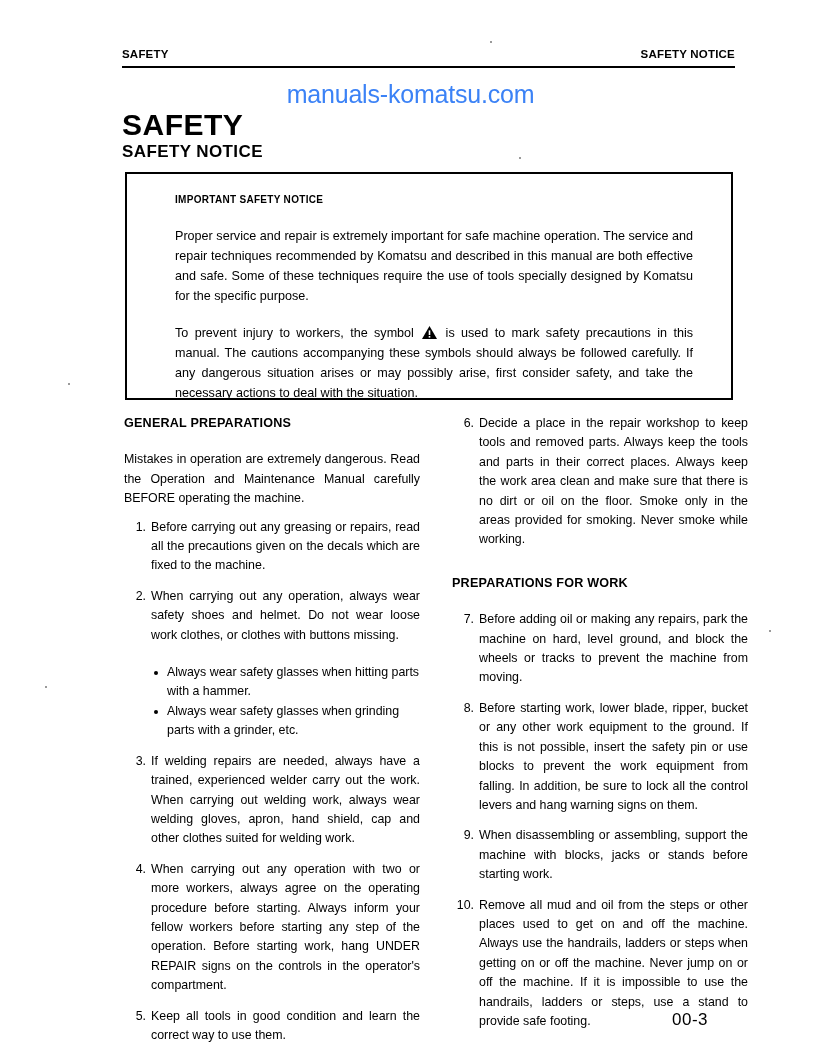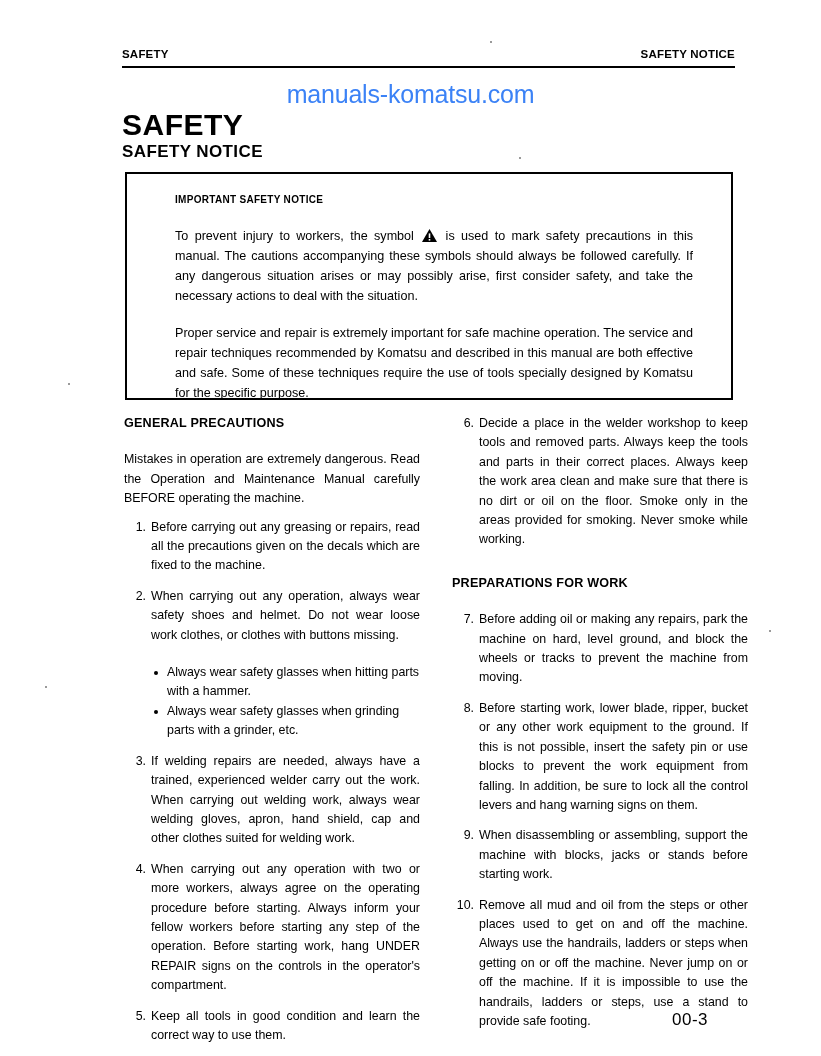--- a/index.html
+++ b/index.html
@@ -214,37 +214,37 @@
   <div class="head-rule"></div>
 
   <div class="watermark">manuals-komatsu.com</div>
 
   <div class="doc-title">SAFETY</div>
   <div class="doc-subtitle">SAFETY NOTICE</div>
 
   <div class="notice-box">
     <div class="notice-title">IMPORTANT SAFETY NOTICE</div>
     <div class="notice-body">
+      <p>Proper service and repair is extremely important for safe machine operation. The service and repair techniques recommended by Komatsu and described in this manual are both effective and safe. Some of these techniques require the use of tools specially designed by Komatsu for the specific purpose.</p>
       <p>
         <span>To prevent injury to workers, the symbol</span>
         <span class="warn-tri">
           <svg width="15" height="13" viewBox="0 0 15 13" xmlns="http://www.w3.org/2000/svg">
             <polygon points="7.5,0 15,13 0,13" fill="#000"></polygon>
             <rect x="6.7" y="4.4" width="1.6" height="4.6" fill="#fff"></rect>
             <rect x="6.7" y="10" width="1.6" height="1.6" fill="#fff"></rect>
           </svg>
         </span>
         <span>is used to mark safety precautions in this manual. The cautions accompanying these symbols should always be followed carefully. If any dangerous situation arises or may possibly arise, first consider safety, and take the necessary actions to deal with the situation.</span>
       </p>
-      <p>Proper service and repair is extremely important for safe machine operation. The service and repair techniques recommended by Komatsu and described in this manual are both effective and safe. Some of these techniques require the use of tools specially designed by Komatsu for the specific purpose.</p>
     </div>
   </div>
 
   <div class="col col-left">
-    <div class="sec-head">GENERAL PRECAUTIONS</div>
+    <div class="sec-head">GENERAL PREPARATIONS</div>
     <p class="lead">Mistakes in operation are extremely dangerous. Read the Operation and Maintenance Manual carefully BEFORE operating the machine.</p>
     <ol class="numlist">
       <li>
         <span class="num">1.</span>
         <span>Before carrying out any greasing or repairs, read all the precautions given on the decals which are fixed to the machine.</span>
       </li>
       <li>
         <span class="num">2.</span>
         <span>When carrying out any operation, always wear safety shoes and helmet. Do not wear loose work clothes, or clothes with buttons missing.</span>
         <ul class="bullets">
@@ -264,21 +264,21 @@
         <span class="num">5.</span>
         <span>Keep all tools in good condition and learn the correct way to use them.</span>
       </li>
     </ol>
   </div>
 
   <div class="col col-right">
     <ol class="numlist">
       <li>
         <span class="num">6.</span>
-        <span>Decide a place in the welder workshop to keep tools and removed parts. Always keep the tools and parts in their correct places. Always keep the work area clean and make sure that there is no dirt or oil on the floor. Smoke only in the areas provided for smoking. Never smoke while working.</span>
+        <span>Decide a place in the repair workshop to keep tools and removed parts. Always keep the tools and parts in their correct places. Always keep the work area clean and make sure that there is no dirt or oil on the floor. Smoke only in the areas provided for smoking. Never smoke while working.</span>
       </li>
     </ol>
     <div class="sec-head spaced-top">PREPARATIONS FOR WORK</div>
     <ol class="numlist">
       <li>
         <span class="num">7.</span>
         <span>Before adding oil or making any repairs, park the machine on hard, level ground, and block the wheels or tracks to prevent the machine from moving.</span>
       </li>
       <li>
         <span class="num">8.</span>

